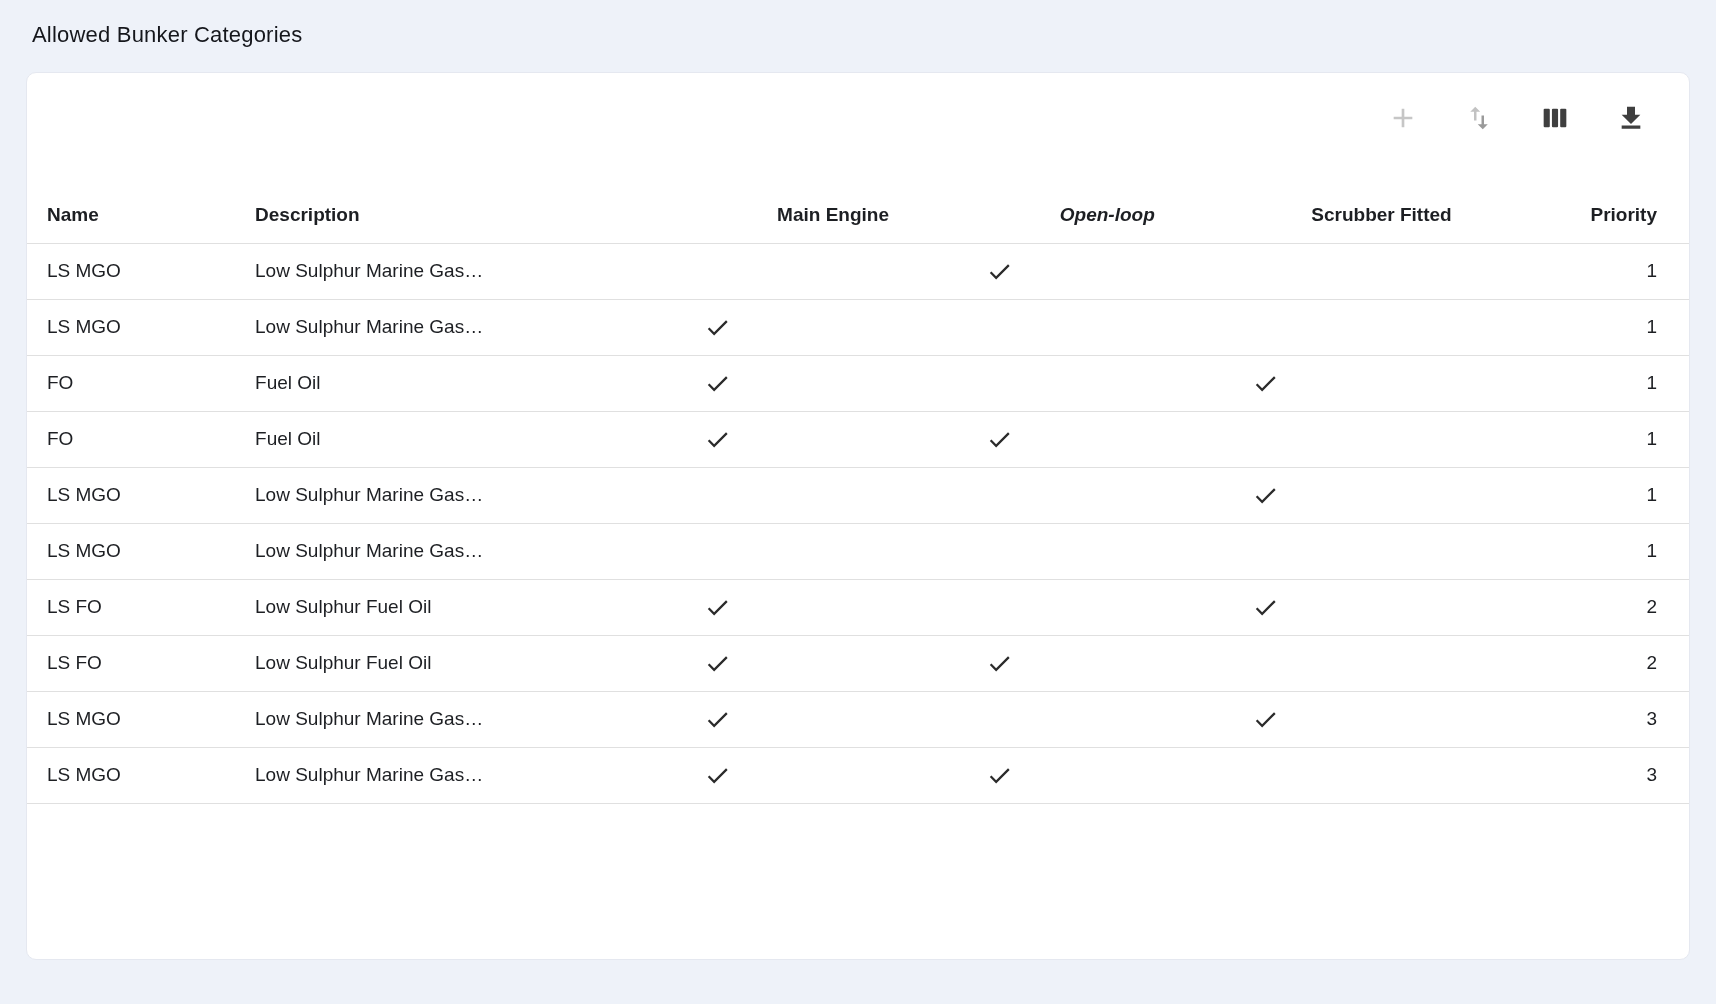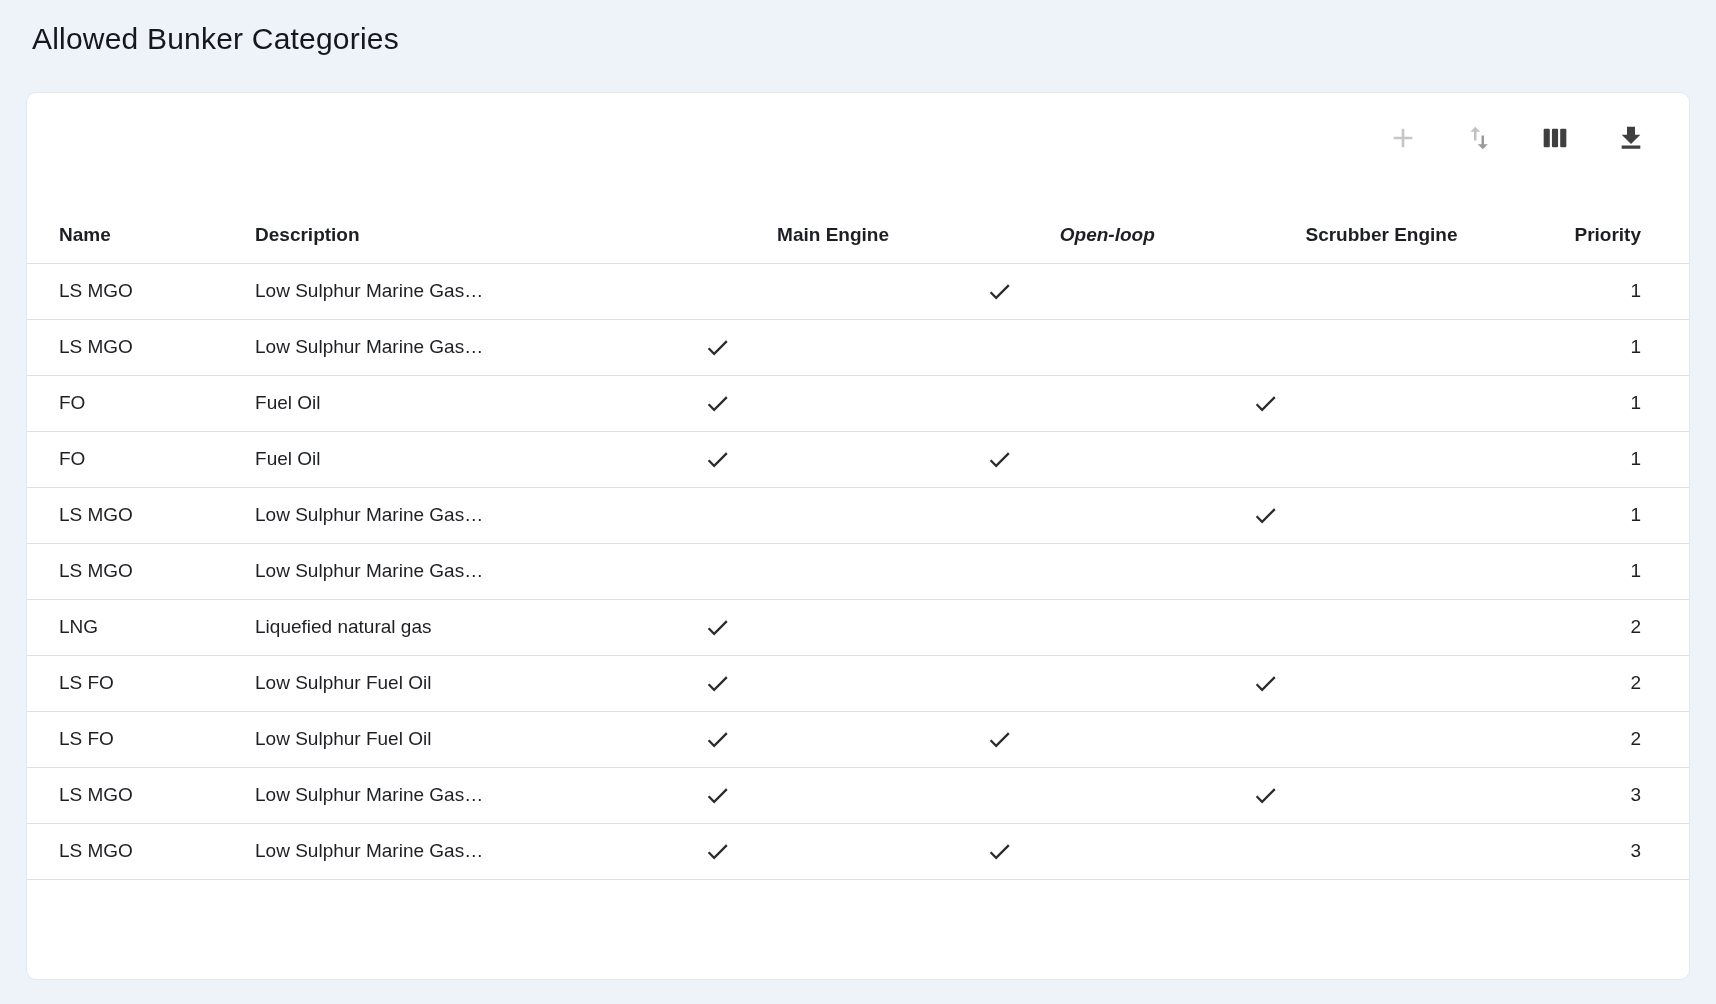--- a/index.html
+++ b/index.html
@@ -5,24 +5,24 @@
   * { box-sizing: border-box; margin: 0; padding: 0; }
   html, body { width: 1716px; height: 1004px; }
   body {
     background: #eef2f9;
     font-family: "Liberation Sans", sans-serif;
     color: #1f1f1f;
     overflow: hidden;
   }
   .page { padding: 14px 26px 24px; }
   .page-title {
-    font-size: 30px;
+    font-size: 22px;
     font-weight: 400;
     color: #15171c;
-    margin: 8px 6px 36px;
+    margin: 8px 6px 24px;
     letter-spacing: 0.2px;
   }
   .card {
     background: #ffffff;
     border-radius: 10px;
     border: 1px solid #e5e8f0;
     height: 888px;
     overflow: hidden;
   }
   .toolbar {
@@ -52,22 +52,22 @@
   }
   th, td {
     height: 56px;
     padding: 0 12px;
     border-bottom: 1px solid #e0e0e0;
     white-space: nowrap;
     overflow: hidden;
     text-overflow: ellipsis;
   }
   thead th { border-bottom: 1px solid #e0e0e0; font-weight: 700; }
-  th:first-child, td:first-child { padding-left: 32px; }
-  th:last-child, td:last-child { padding-right: 48px; }
+  th:first-child, td:first-child { padding-left: 20px; }
+  th:last-child, td:last-child { padding-right: 32px; }
   th:nth-child(1), td:nth-child(1) { width: 13%; }
   th:nth-child(2), td:nth-child(2) { width: 27%; }
   th:nth-child(3), td:nth-child(3) { width: 17%; }
   th:nth-child(4), td:nth-child(4) { width: 16%; font-style: italic; }
   th:nth-child(5), td:nth-child(5) { width: 17%; }
   th:nth-child(6), td:nth-child(6) { width: 10%; }
   .col-left   { text-align: left; }
   .col-center { }
   .col-right  { text-align: right; }
   td .check-wrap { display: inline-flex; vertical-align: middle; }
@@ -114,21 +114,21 @@
       </button>
     </div>
 
     <table>
       <thead>
         <tr>
             <th class="col-left">Name</th>
             <th class="col-left">Description</th>
             <th class="col-center">Main Engine</th>
             <th class="col-center">Open-loop</th>
-            <th class="col-center">Scrubber Engine</th>
+            <th class="col-center">Scrubber Fitted</th>
             <th class="col-right">Priority</th>
           </tr>
       </thead>
       <tbody>
           <tr>
             <td class="col-left">LS MGO</td>
             <td class="col-left">Low Sulphur Marine Gas…</td>
             <td class="col-center"></td>
             <td class="col-center"><span class="check-wrap">
                 <svg width="27" height="27" viewBox="0 0 24 24" fill="#2b2b2b">
@@ -196,32 +196,20 @@
           </tr>
           <tr>
             <td class="col-left">LS MGO</td>
             <td class="col-left">Low Sulphur Marine Gas…</td>
             <td class="col-center"></td>
             <td class="col-center"></td>
             <td class="col-center"></td>
             <td class="col-right">1</td>
           </tr>
           <tr>
-            <td class="col-left">LNG</td>
-            <td class="col-left">Liquefied natural gas</td>
-            <td class="col-center"><span class="check-wrap">
-                <svg width="27" height="27" viewBox="0 0 24 24" fill="#2b2b2b">
-                  <path d="M9 16.17 4.83 12l-1.42 1.41L9 19 21 7l-1.41-1.41z"></path>
-                </svg>
-              </span></td>
-            <td class="col-center"></td>
-            <td class="col-center"></td>
-            <td class="col-right">2</td>
-          </tr>
-          <tr>
             <td class="col-left">LS FO</td>
             <td class="col-left">Low Sulphur Fuel Oil</td>
             <td class="col-center"><span class="check-wrap">
                 <svg width="27" height="27" viewBox="0 0 24 24" fill="#2b2b2b">
                   <path d="M9 16.17 4.83 12l-1.42 1.41L9 19 21 7l-1.41-1.41z"></path>
                 </svg>
               </span></td>
             <td class="col-center"></td>
             <td class="col-center"><span class="check-wrap">
                 <svg width="27" height="27" viewBox="0 0 24 24" fill="#2b2b2b">

